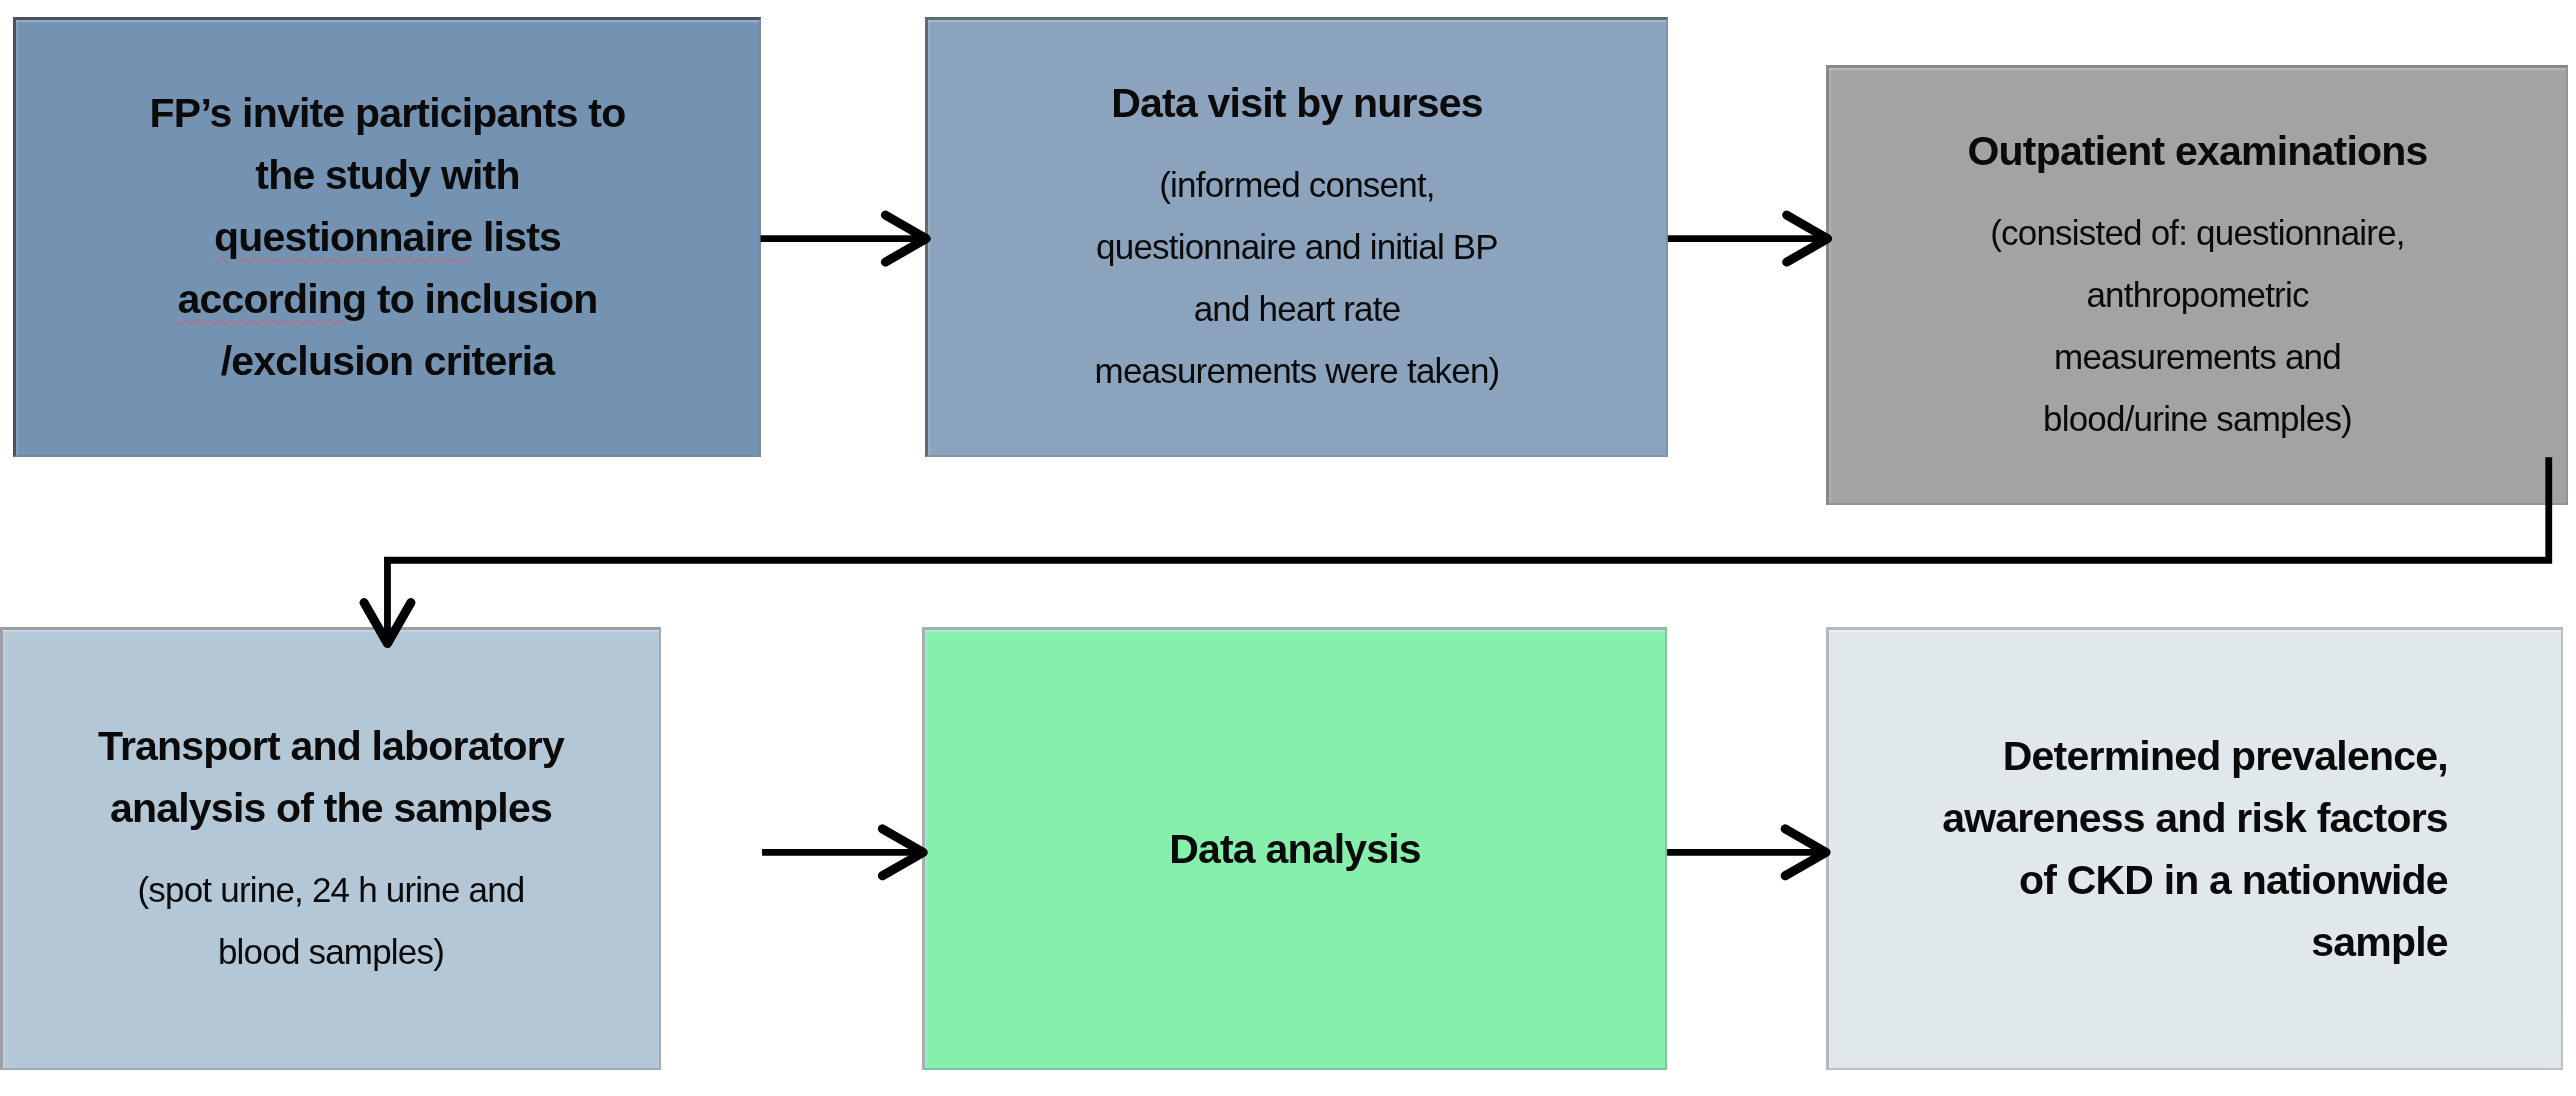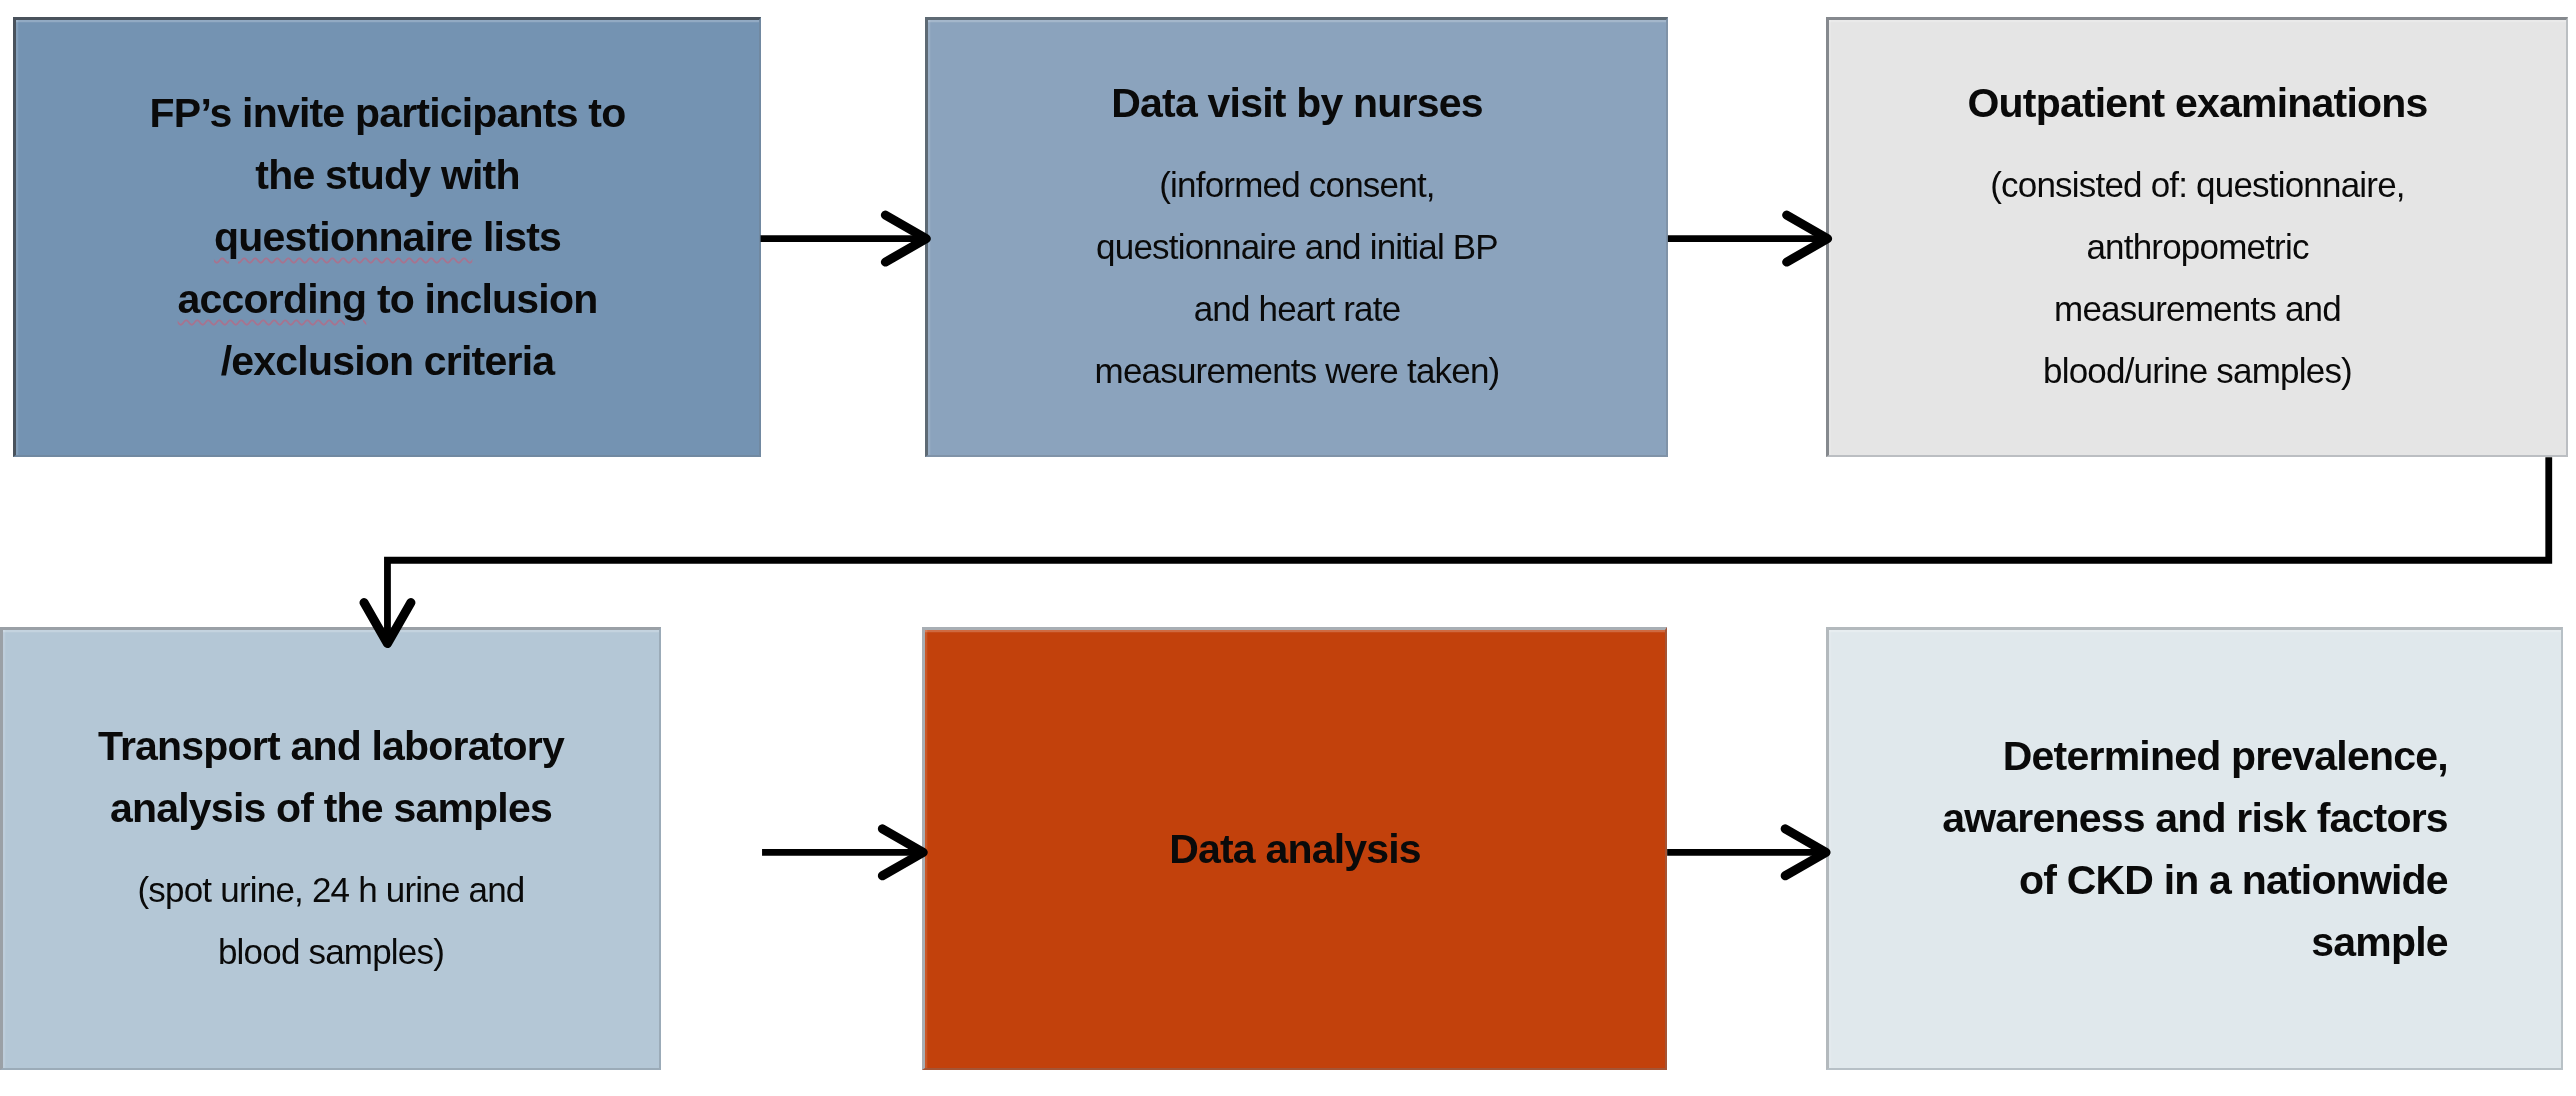--- a/index.html
+++ b/index.html
@@ -83,36 +83,36 @@
   </div>
 
   <div class="flow-box" id="box-home-visit" style="background-color: rgb(139, 163, 189); border-top-color: rgb(94, 106, 116); border-left-color: rgb(94, 106, 116);">
     <div class="box-title">Data visit by nurses</div>
     <div class="box-body">(informed consent,
 questionnaire and initial BP
 and heart rate
 measurements were taken)</div>
   </div>
 
-  <div class="flow-box" id="box-outpatient" style="background-color: #e5e5e5; border-top-color: rgb(133, 137, 142); border-left-color: rgb(133, 137, 142);">
+  <div class="flow-box" id="box-outpatient" style="background-color: #a3a3a3; border-top-color: rgb(133, 137, 142); border-left-color: rgb(133, 137, 142); margin-top: 48px;">
     <div class="box-title">Outpatient examinations</div>
     <div class="box-body">(consisted of: questionnaire,
 anthropometric
 measurements and
 blood/urine samples)</div>
   </div>
 
   <div class="flow-box" id="box-transport-lab" style="background-color: rgb(180, 199, 214); border-top-color: rgb(154, 160, 166); border-left-color: rgb(154, 160, 166);">
     <div class="box-title">Transport and laboratory
 analysis of the samples</div>
     <div class="box-body">(spot urine, 24 h urine and
 blood samples)</div>
   </div>
 
-  <div class="flow-box" id="box-data-analysis" style="background-color: #c2410c; border-top-color: rgb(168, 174, 180); border-left-color: rgb(168, 174, 180);">
+  <div class="flow-box" id="box-data-analysis" style="background-color: #86efac; border-top-color: rgb(168, 174, 180); border-left-color: rgb(168, 174, 180);">
     <div class="box-title">Data analysis</div>
 
   </div>
 
   <div class="flow-box" id="box-outcome" style="background-color: rgb(224, 232, 236); border-top-color: rgb(179, 185, 189); border-left-color: rgb(179, 185, 189);">
     <div class="box-title">Determined prevalence,
 awareness and risk factors
 of CKD in a nationwide
 sample</div>
 

